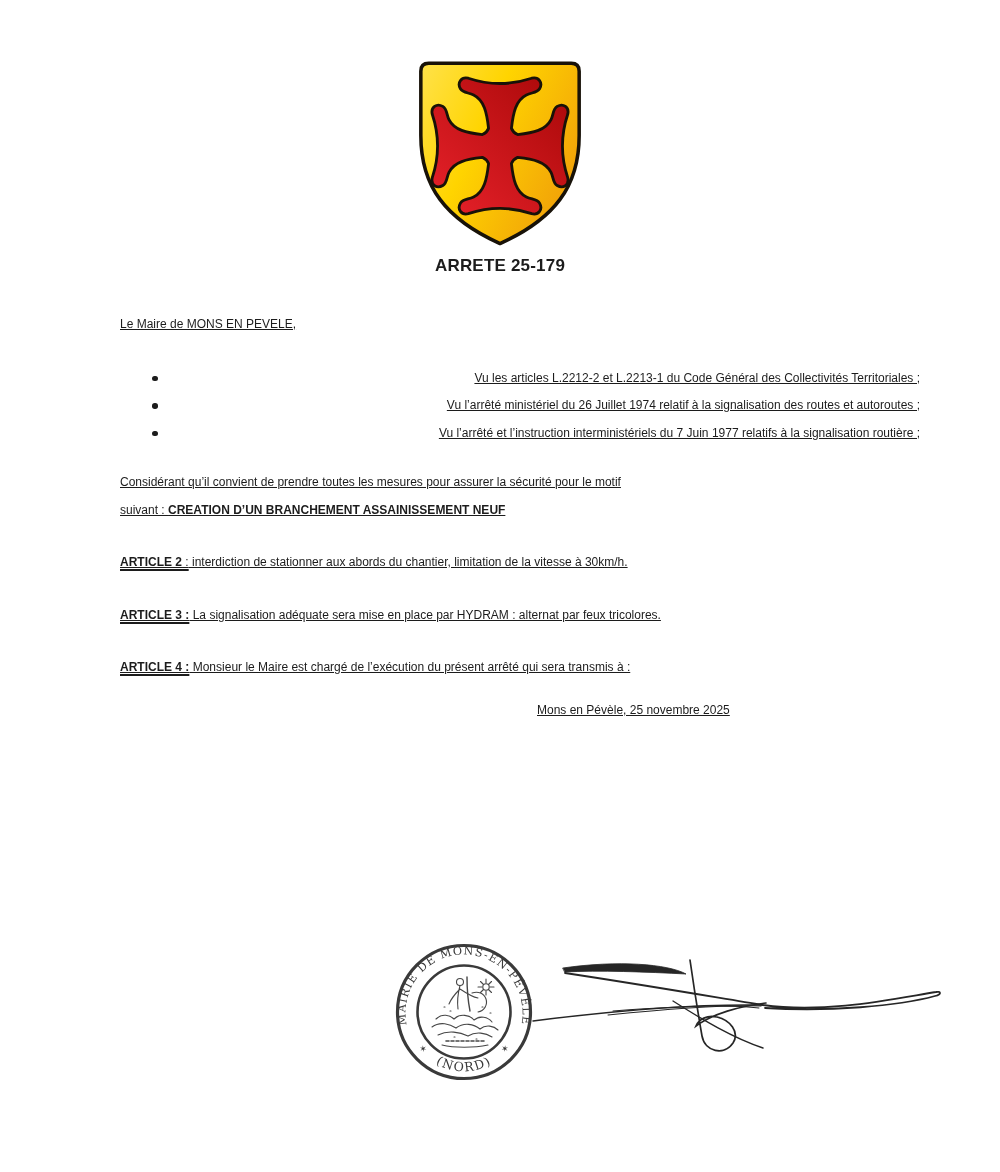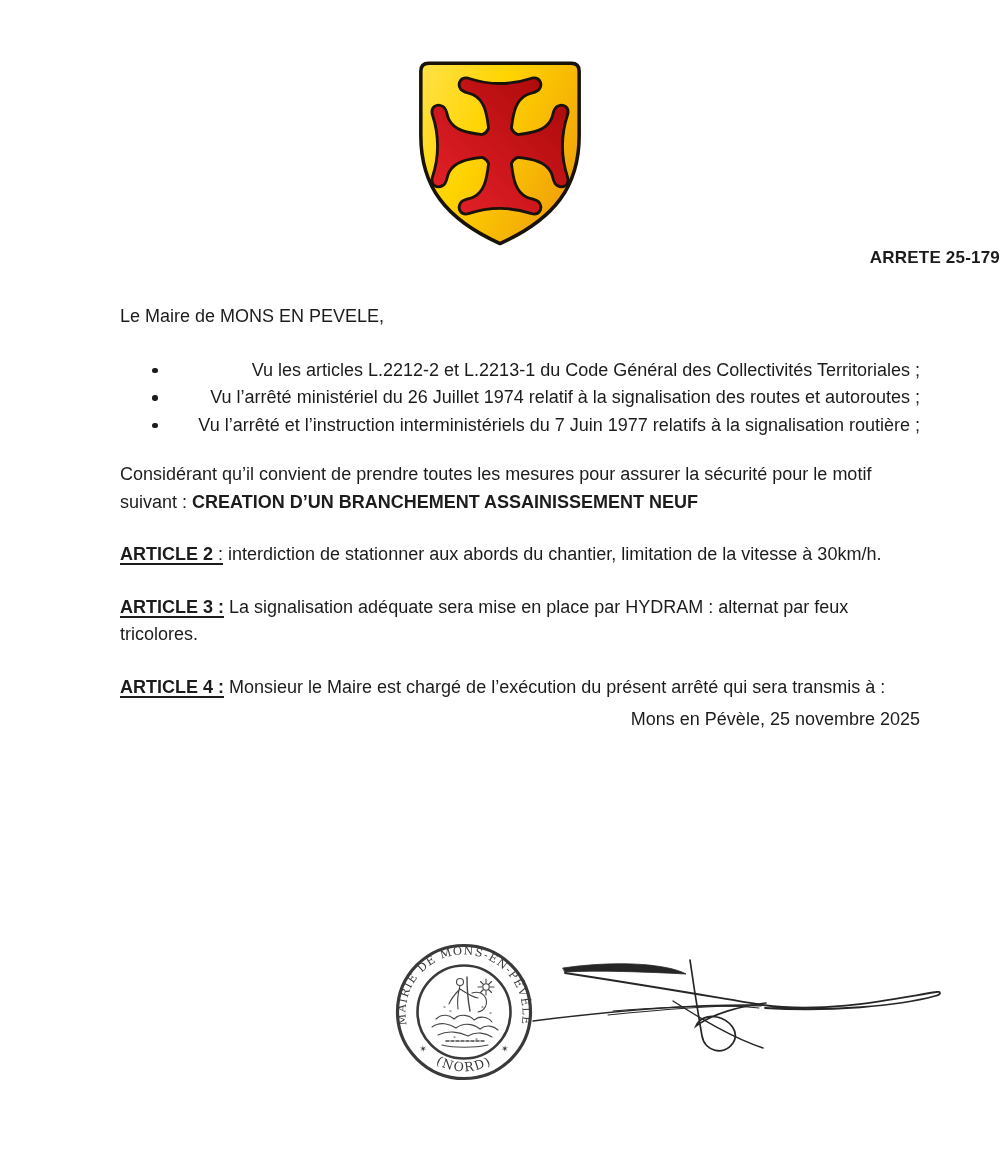--- a/index.html
+++ b/index.html
@@ -7,32 +7,33 @@
     width:1000px;height:1172px;
     background:#ffffff;
     font-family:"Liberation Sans", sans-serif;
     color:#1c1c1c;
     position:relative;
     overflow:hidden;
   }
   .crest-wrap{width:176px;margin:58px auto 0;}
   .crest-wrap svg{display:block;}
   .doc-title{
-    text-align:right;
+    text-align:center;
     font-weight:bold;
     font-size:17px;
     line-height:20px;
-    margin-top:0;
+    margin-top:8px;
     letter-spacing:.2px;
   }
   .content{
     margin-left:120px;
     width:800px;
-    font-size:18px;
+    font-size:12px;
     line-height:27.5px;
+    text-decoration:underline;
   }
   .salutation{margin-top:35px;}
   ul.dotlist{
     list-style:none;
     margin:26px 0 0 0;
     padding:0;
     text-align:right;
   }
   ul.dotlist li{
     position:relative;
@@ -54,24 +55,23 @@
   .article .lbl{
     text-decoration:underline;
     text-underline-offset:3px;
     text-decoration-thickness:1.5px;
   }
   .article .albl{font-weight:bold;}
   .article .asep{font-weight:normal;}
   .article.sep-bold .asep{font-weight:bold;}
   ul.recipients{margin-top:0;}
   .closing{
-    margin-top:4px;
+    margin-top:14px;
     margin-left:417px;
     line-height:28px;
-    text-align:right;
   }
   .seal{position:absolute;left:394px;top:941px;}
   .signature{position:absolute;left:528px;top:948px;}
 </style>
 </head>
 <body>
 
 <div class="crest-wrap">
   <svg width="176" height="190" viewBox="0 0 200 216">
     <defs>

